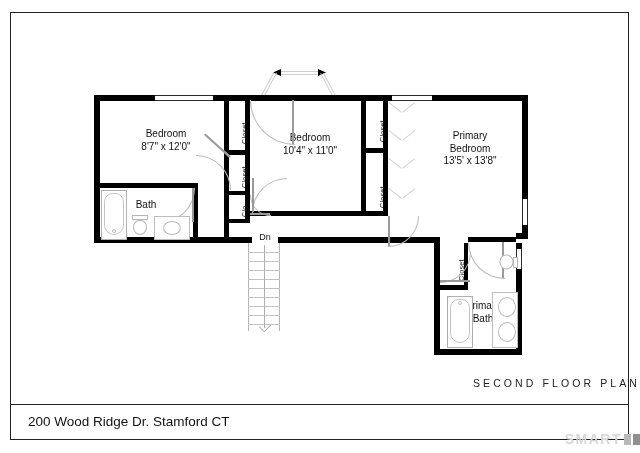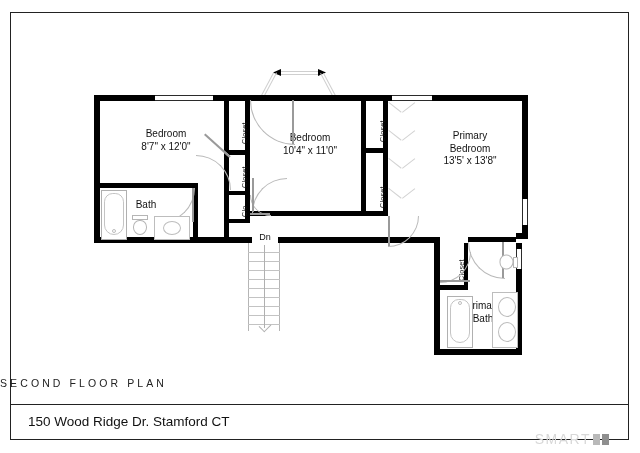--- a/index.html
+++ b/index.html
@@ -59,32 +59,32 @@
 
   
   .bay-line{position:absolute;background:#cfcfcf;transform-origin:0 0;height:1px;}
   .bay-nub{position:absolute;background:#000;}
 
   
   .zig{position:absolute;background:#d2d2d2;transform-origin:0 0;height:1px;}
 
   
   .plan-title{
-    position:absolute;left:0;top:377px;width:640px;text-align:left;
+    position:absolute;left:0;top:377px;width:640px;text-align:right;
     font-size:10.5px;letter-spacing:3.1px;color:#222;
     font-family:"Liberation Sans",sans-serif;
   }
   .address{
     position:absolute;left:28px;top:414px;
     font-size:13.5px;color:#111;
     font-family:"Liberation Sans",sans-serif;
   }
   .watermark{
-    position:absolute;right:31px;bottom:6px;
-    font-size:14px;letter-spacing:1.5px;color:#d8d8d8;font-weight:normal;
+    position:absolute;right:0;bottom:6px;
+    font-size:14px;letter-spacing:1.5px;color:#d8d8d8;font-weight:bold;
     font-family:"Liberation Sans",sans-serif;
   }
   .wm-sq{display:inline-block;width:7px;height:11px;background:#b9b9b9;margin-left:2px;vertical-align:-1px;}
   .wm-sq.dark{background:#8f8f8f;}
 </style>
 </head>
 <body>
 
 <div id="sheet">
 
@@ -278,18 +278,18 @@
     </div>
     <div>
       <div class="sinkbox" style="left:492px;top:292px;width:26px;height:56px;"></div>
       <div class="oval" style="left:498px;top:297px;width:18px;height:20px;"></div>
       <div class="oval" style="left:498px;top:322px;width:18px;height:20px;"></div>
     </div>
 
   </div>
 
   <div class="plan-title">SECOND FLOOR PLAN</div>
-  <div class="address">150 Wood Ridge Dr. Stamford CT</div>
+  <div class="address">200 Wood Ridge Dr. Stamford CT</div>
   <div class="watermark">
     <span>SMART</span><span class="wm-sq"></span><span class="wm-sq dark"></span>
   </div>
 
 </div>
 
 </body></html>

